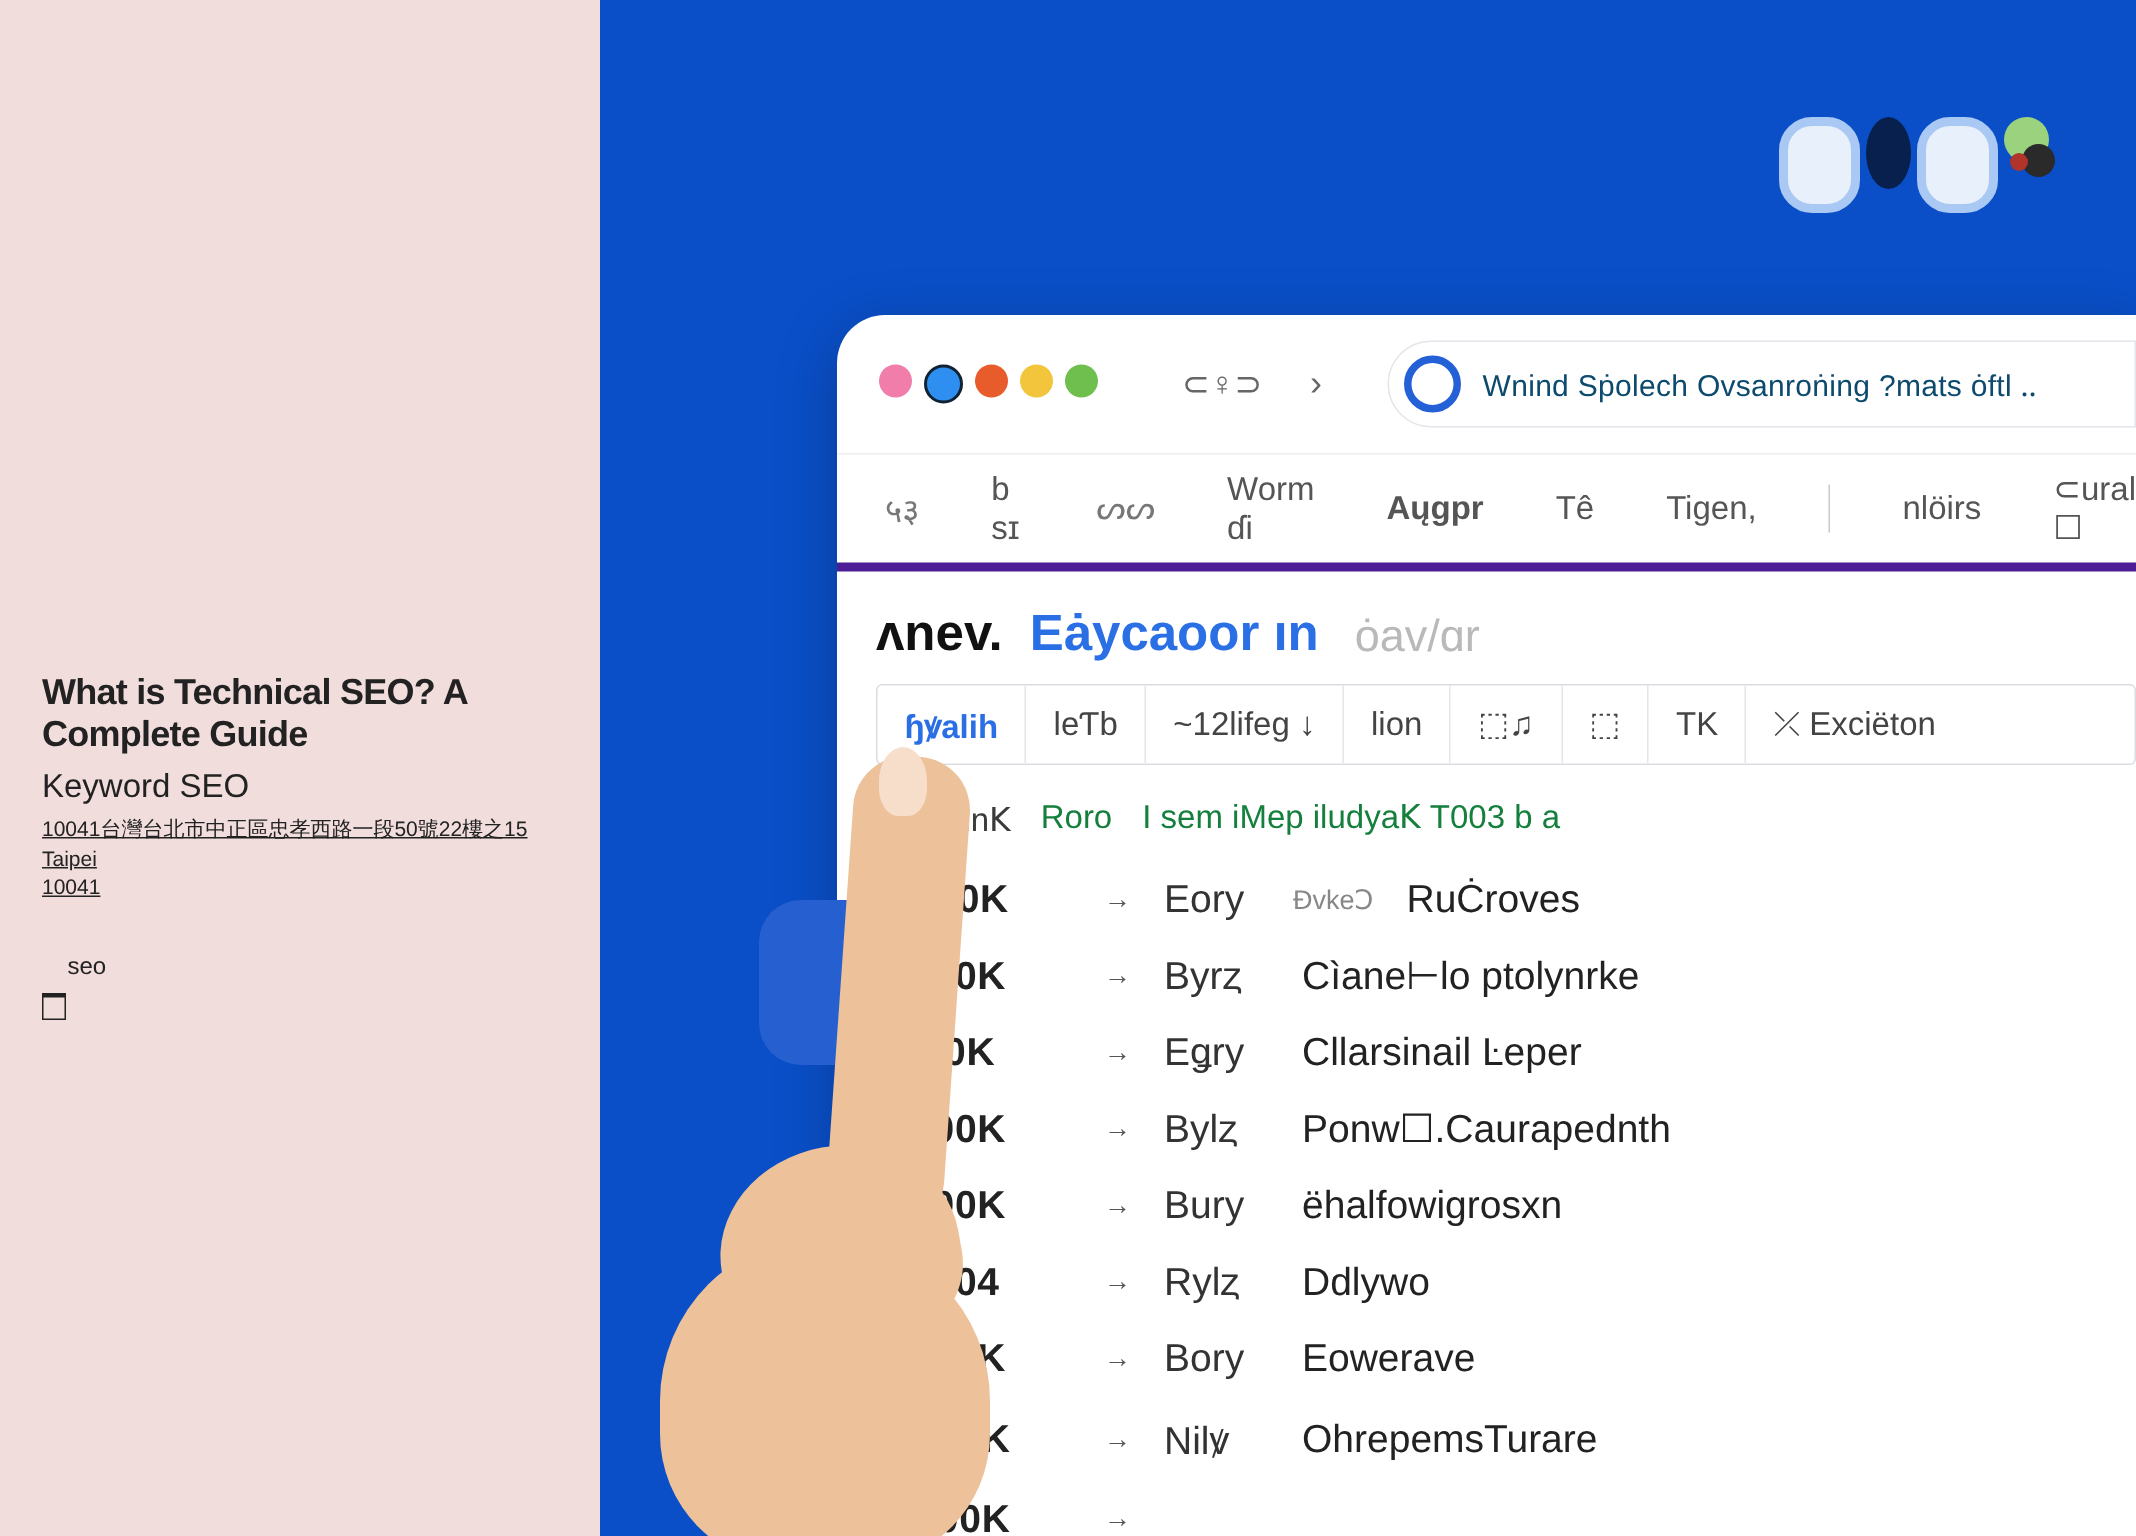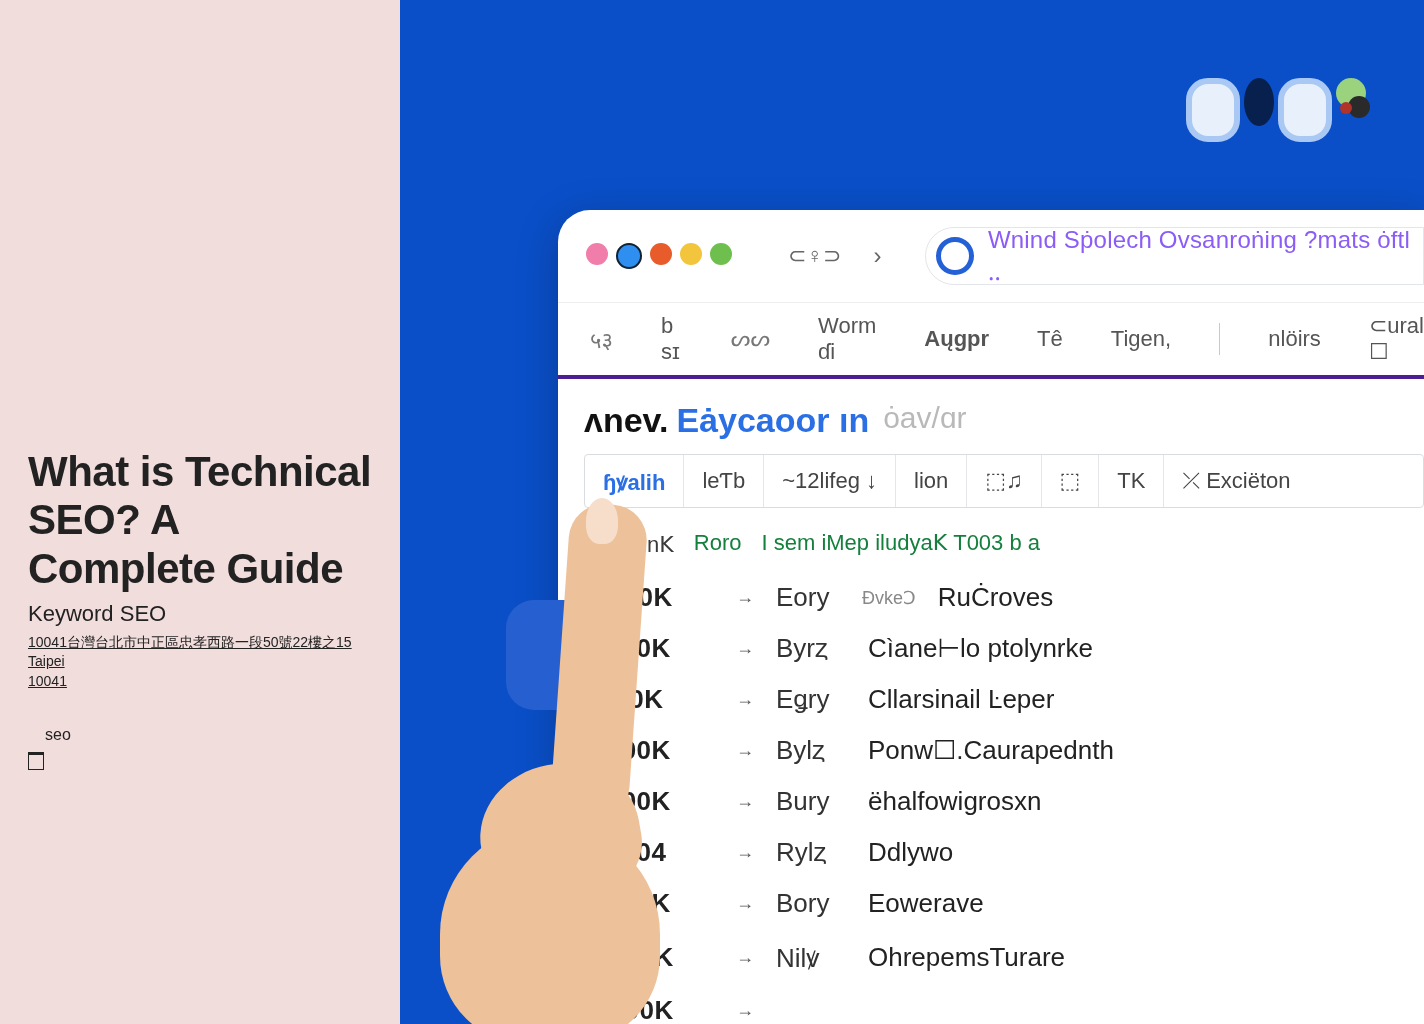--- a/index.html
+++ b/index.html
@@ -1,18 +1,18 @@
 <!DOCTYPE html>
 <html><head>
 <meta charset="utf-8">
 <style>
   html,body{margin:0;padding:0;font-family:-apple-system,BlinkMacSystemFont,"Segoe UI",Helvetica,Arial,sans-serif;background:#fff;color:#222;}
   .page{width:1424px;height:1024px;position:relative;overflow:hidden;}
   .left-col{position:absolute;left:0;top:0;width:400px;height:100%;background:#f1dddc;padding:28px 26px 0 28px;box-sizing:border-box;}
-  .left-title{font-size:42px;font-weight:700;line-height:1.15;margin-top:420px;margin-bottom:8px;letter-spacing:-0.5px;}
+  .left-title{font-size:24px;font-weight:700;line-height:1.15;margin-top:420px;margin-bottom:8px;letter-spacing:-0.5px;}
   .left-sub{font-size:22px;font-weight:400;margin:4px 0 6px 0;}
   .left-line{font-size:14px;line-height:1.4;word-break:break-all;text-decoration:underline;}
   .left-line.small{font-size:12.5px;}
   .left-bottom{margin-top:34px;font-size:16px;margin-left:17px;}
   .left-square{display:inline-block;width:14px;height:14px;border:1.5px solid #222;border-top-width:3px;margin-top:8px;}
 
   .right-col{position:absolute;left:400px;top:0;width:1024px;height:100%;background:#0a4fc8;}
   .logo-row{position:absolute;top:78px;right:50px;display:flex;gap:4px;}
   .logo-shape{width:42px;height:52px;border-radius:22px 22px 22px 22px;display:inline-block;}
   .logo-shape.oval{border:6px solid #a9c8f3;background:#e7f0fb;}
@@ -24,28 +24,28 @@
 
   .browser{position:absolute;left:558px;top:210px;width:866px;height:814px;background:#fff;border-radius:32px 0 0 0;box-shadow:0 10px 40px rgba(0,0,0,.25);overflow:hidden;}
   .titlebar{height:92px;display:flex;align-items:center;padding-left:28px;gap:20px;border-bottom:1px solid #eee;}
   .traffic{display:flex;gap:8px;}
   .traffic span{width:22px;height:22px;border-radius:50%;display:inline-block;}
   .tl1{background:#f07daa;} .tl2{background:#2f8ff0;border:2px solid #123;} .tl3{background:#e85c2b;} .tl4{background:#f2c53c;} .tl5{background:#6fbf4e;}
   .nav-ico{font-size:22px;color:#666;margin-left:36px;margin-right:12px;}
   .chev{font-size:24px;color:#666;margin-right:24px;}
   .searchbar{flex:1;height:56px;border:1px solid #e2e5ea;border-radius:30px 0 0 30px;display:flex;align-items:center;padding-left:10px;gap:14px;}
   .searchbar .magnifier{width:38px;height:38px;border:5px solid #2561d6;border-radius:50%;box-sizing:border-box;}
-  .searchbar .sbt{font-size:24px;color:#8b5cf6;letter-spacing:.2px;}
-
-  .tabsrow{height:72px;display:flex;align-items:center;gap:48px;padding-left:32px;border-bottom:4px solid #4c1d95;color:#555;font-size:22px;}
+  .searchbar .sbt{font-size:20px;color:#0c4a6e;letter-spacing:.2px;}
+
+  .tabsrow{height:72px;display:flex;align-items:center;gap:48px;padding-left:32px;border-bottom:6px solid #4c1d95;color:#555;font-size:22px;}
   .tabsrow .tab{display:flex;align-items:center;gap:6px;}
   .tabsrow .pipe{width:2px;height:32px;background:#c9c9c9;}
   .tab-ico{font-size:22px;color:#777;}
 
-  .headline{display:flex;align-items:flex-start;gap:8px;padding:22px 0 14px 26px;font-size:34px;}
+  .headline{display:flex;align-items:flex-end;gap:18px;padding:22px 0 14px 26px;font-size:34px;}
   .headline .a{color:#111;font-weight:600;}
   .headline .b{color:#2b6fe5;font-weight:700;}
   .headline .c{color:#b9b9b9;font-weight:500;margin-left:6px;font-size:30px;}
 
   .toolbar{display:flex;align-items:stretch;border:1px solid #d9dde2;margin:0 0 0 26px;height:52px;border-radius:4px;overflow:hidden;font-size:22px;color:#444;}
   .toolbar .cell{display:flex;align-items:center;justify-content:center;padding:0 18px;border-right:1px solid #e4e6ea;gap:6px;}
   .toolbar .cell:last-child{border-right:0;}
   .toolbar .blue{color:#2b6fe5;font-weight:600;}
 
   .infoline{padding:20px 0 8px 26px;font-size:22px;color:#3a3a3a;display:flex;gap:20px;align-items:center;}

